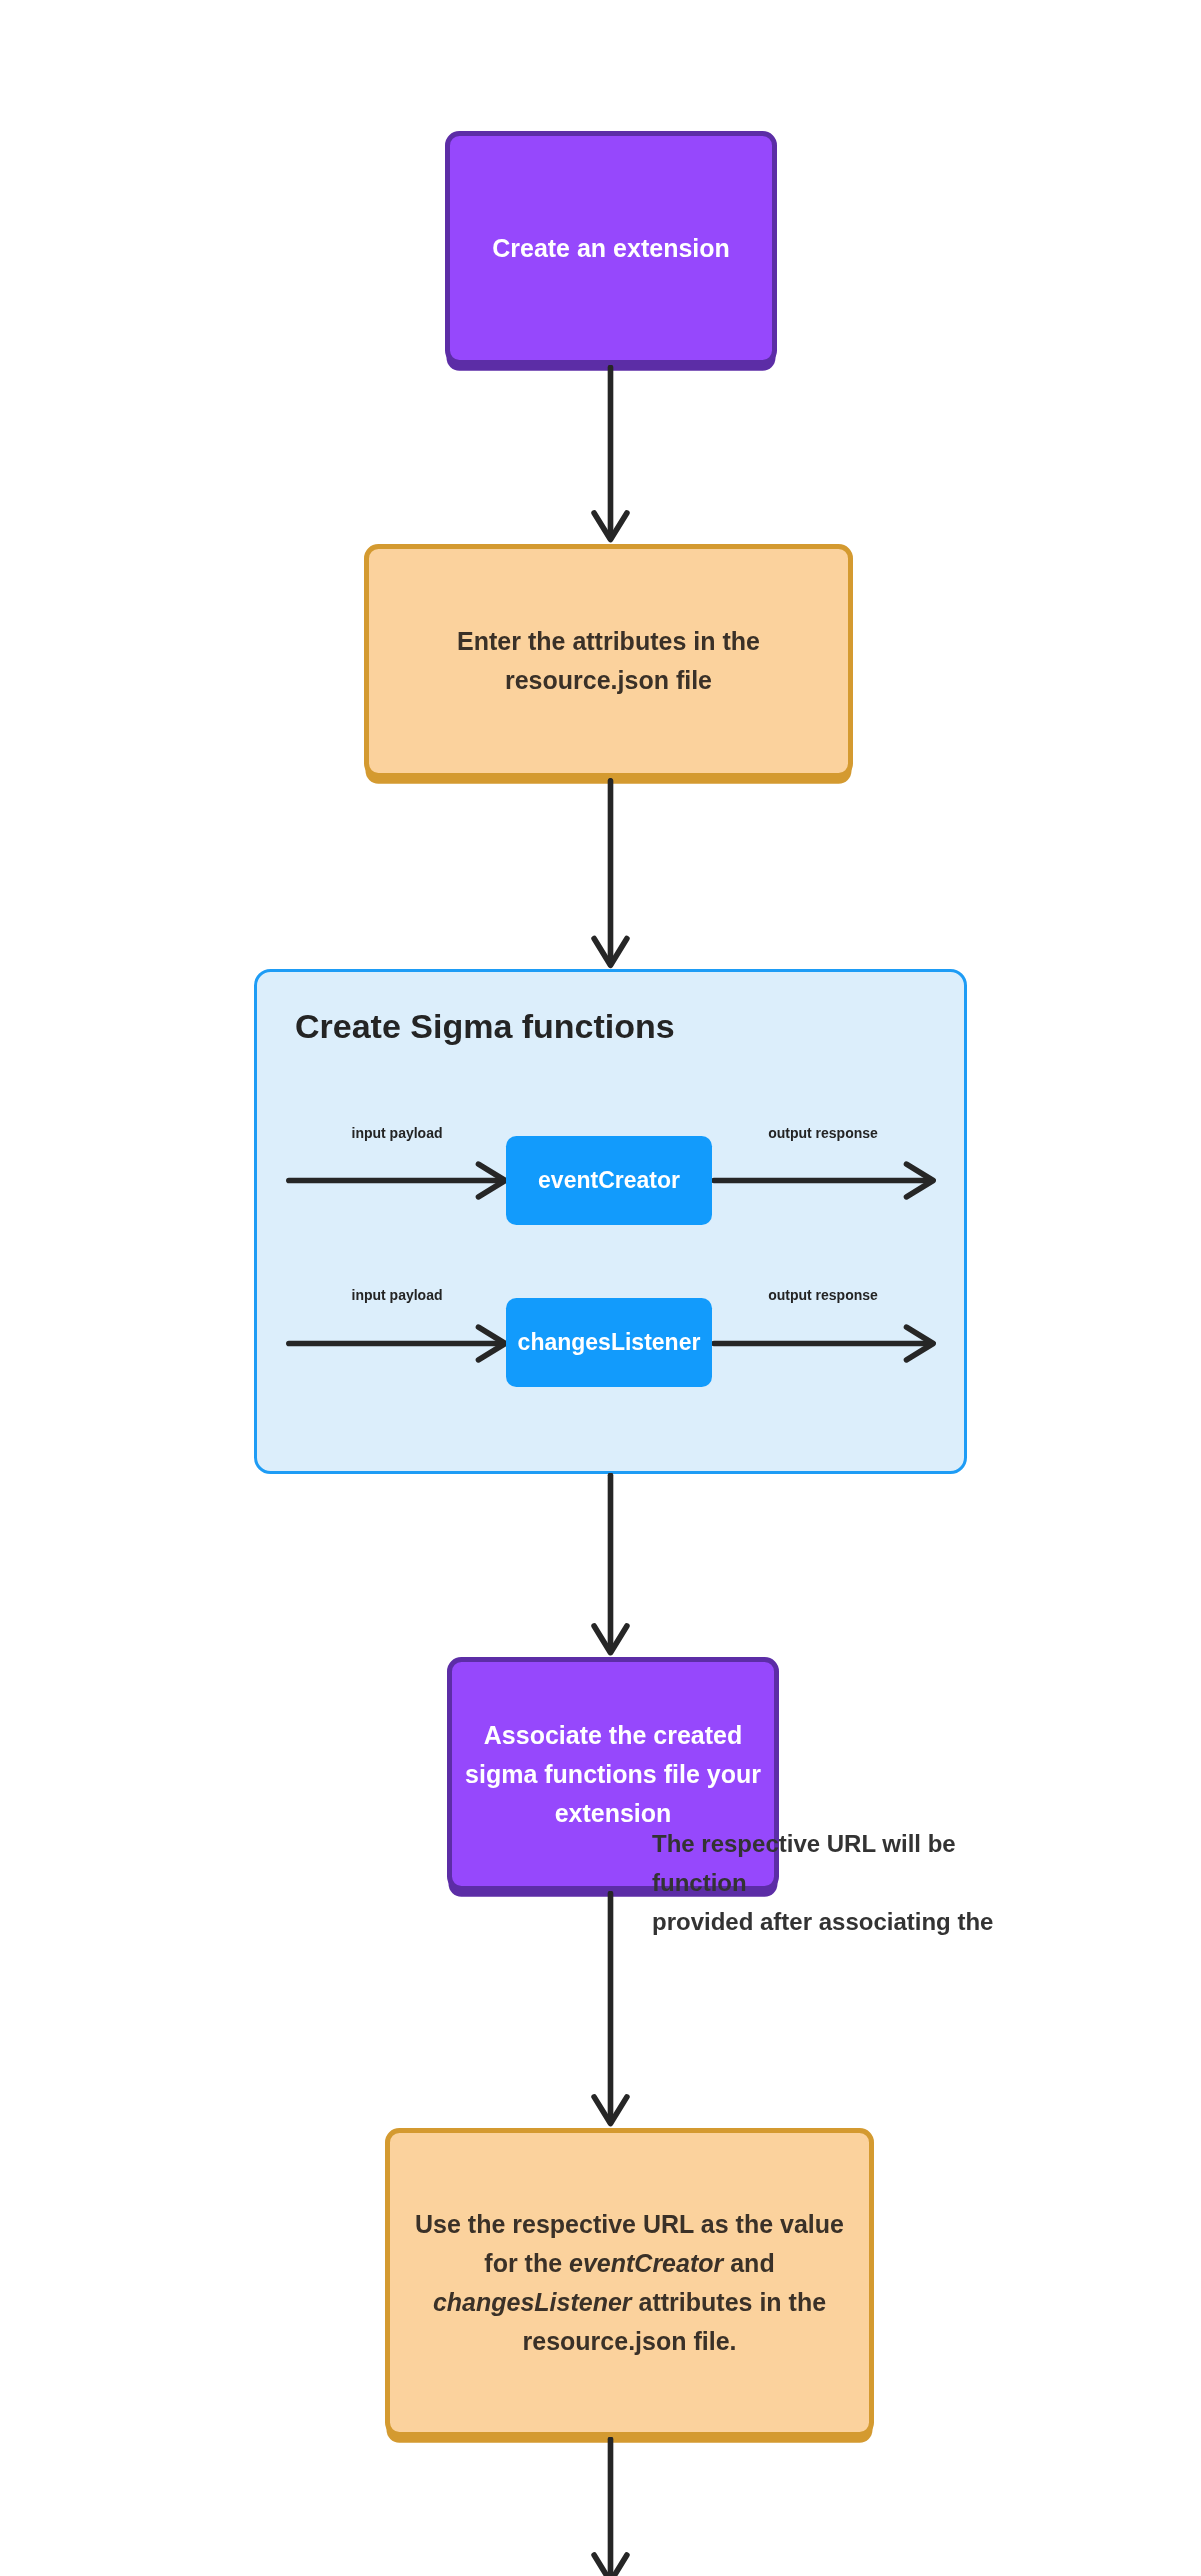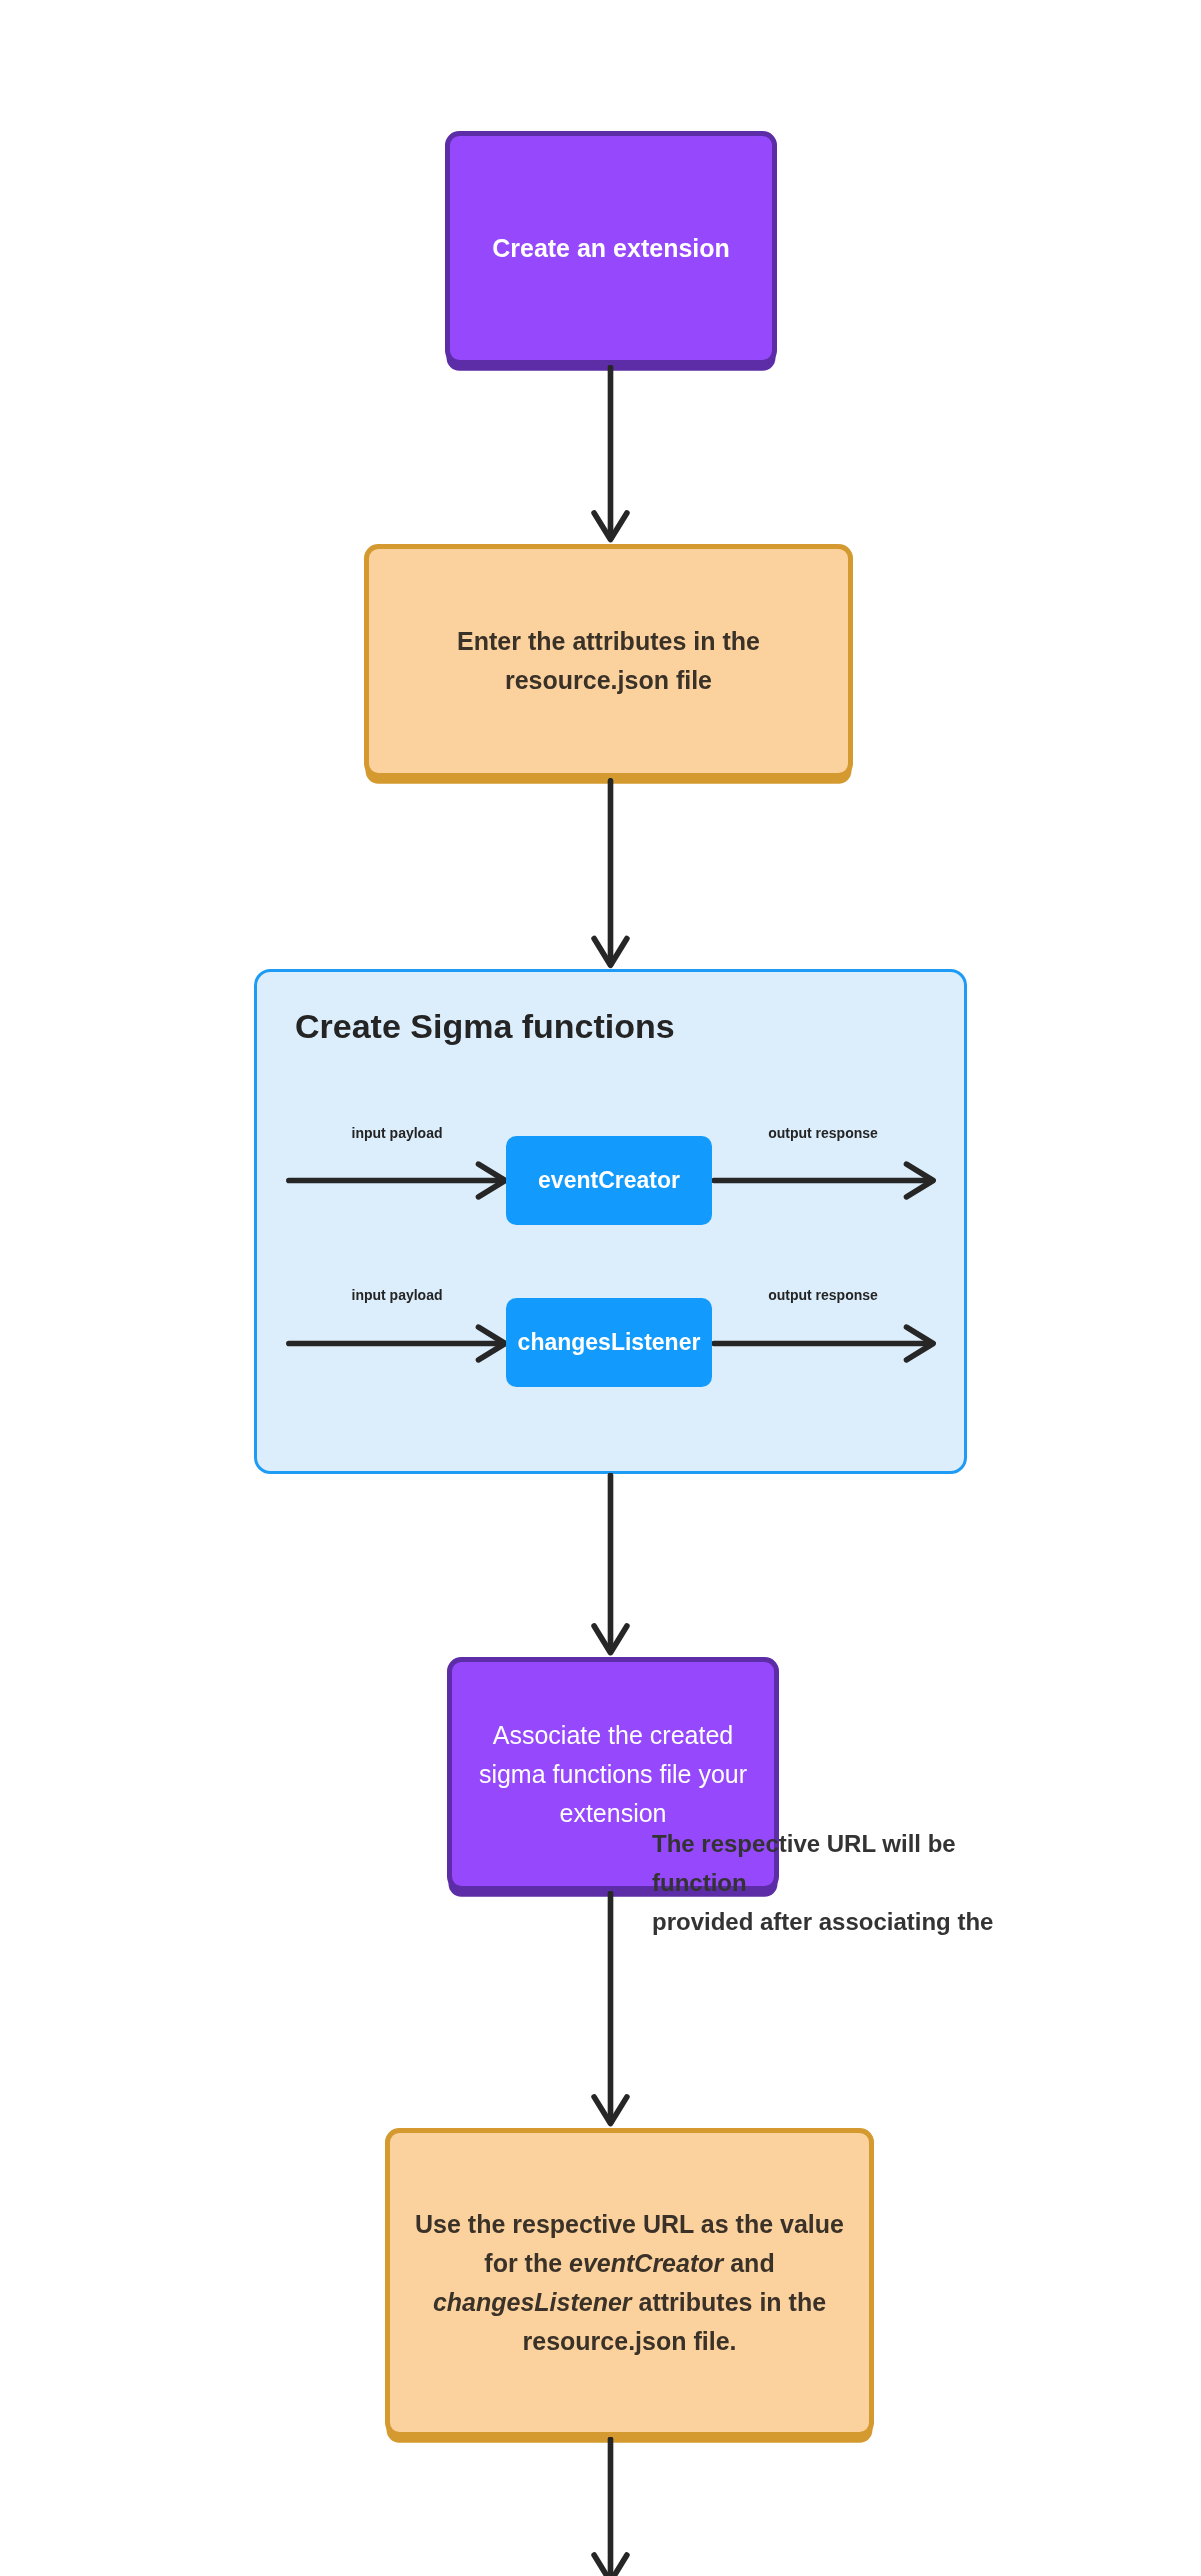--- a/index.html
+++ b/index.html
@@ -12,21 +12,21 @@
     box-sizing:border-box;display:flex;flex-direction:column;
     justify-content:center;align-items:center;text-align:center;
     border-radius:14.4px;
   }
   .node .ln{display:block;}
   .purple{
     background:var(--purple-fill);border:5.2px solid var(--purple-border);
     box-shadow:0 7.2px 0 -1.5px var(--purple-border);
     color:#ffffff;font-size:25px;line-height:39px;font-weight:700;
   }
-  .purple.regular{font-weight:400;}
+  .purple.regular{font-weight:700;}
   .orange{
     background:var(--orange-fill);border:5.2px solid var(--orange-border);
     box-shadow:0 7.2px 0 -1.5px var(--orange-border);
     color:var(--orange-text);font-size:25px;line-height:39px;font-weight:700;text-align:right;
   }
   .panel{
     box-sizing:border-box;background:var(--panel-fill);
     border:3.6px solid var(--panel-border);border-radius:16.5px;
   }
   .panel-title{

